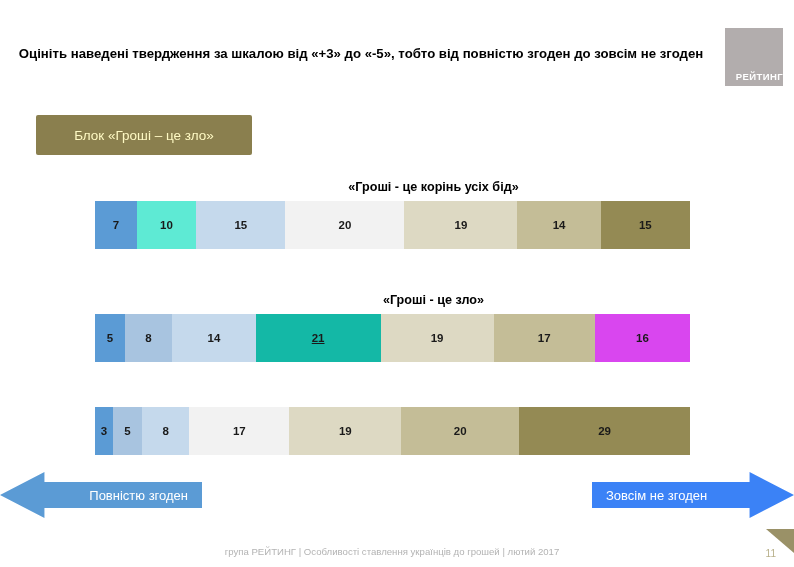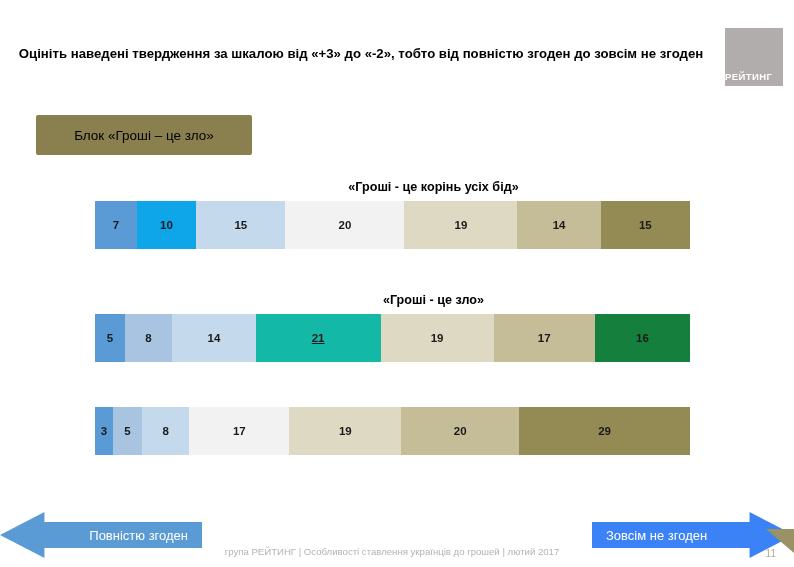--- a/index.html
+++ b/index.html
@@ -18,21 +18,21 @@
   
   .logo {
     position: absolute;
     left: 725px;
     top: 28px;
     width: 58px;
     height: 58px;
     background: #b2adad;
     display: flex;
     align-items: flex-end;
-    justify-content: flex-start;
+    justify-content: flex-end;
   }
   .logo-text {
     color: #ffffff;
     font-size: 9.5px;
     font-weight: bold;
     letter-spacing: 0.4px;
     padding-bottom: 4px;
     white-space: nowrap;
   }
 
@@ -56,21 +56,21 @@
     top: 115px;
     width: 216px;
     height: 40px;
     background: #8a7f4e;
     border-radius: 2px;
     display: flex;
     align-items: center;
     justify-content: center;
   }
   .block-label-text {
-    color: #000000;
+    color: #fef9c3;
     font-size: 13.5px;
     white-space: nowrap;
   }
 
   
   .chart {
     position: absolute;
     left: 95px;
     width: 677px;
   }
@@ -99,21 +99,21 @@
     font-size: 11.5px;
     font-weight: bold;
     color: #1a1a1a;
     box-sizing: border-box;
     overflow: hidden;
   }
 
   
   .arrow {
     position: absolute;
-    top: 512px;
+    top: 472px;
     height: 46px;
     display: flex;
     align-items: center;
     text-align: right;
   }
   .arrow-left {
     left: 0px;
     width: 202px;
     background: #5b9bd5;
     justify-content: flex-end;
@@ -165,49 +165,49 @@
     border-top: 24px solid #9a9167;
   }
 </style>
 </head>
 <body>
 
 <div class="logo">
   <span class="logo-text">РЕЙТИНГ</span>
 </div>
 
-<div class="slide-title">Оцініть наведені твердження за шкалою від «+3» до «-2», тобто від повністю згоден до зовсім не згоден</div>
+<div class="slide-title">Оцініть наведені твердження за шкалою від «+3» до «-5», тобто від повністю згоден до зовсім не згоден</div>
 
 <div class="block-label">
   <span class="block-label-text">Блок «Гроші – це зло»</span>
 </div>
 
 <div class="chart chart-1">
   <div class="chart-title">«Гроші - це корінь усіх бід»</div>
   <div class="stack-bar">
       <div class="seg" style="flex: 7 0 0px; background: rgb(91, 155, 213);">7</div>
-      <div class="seg" style="flex: 10 0 0px; background: #0ea5e9;">10</div>
+      <div class="seg" style="flex: 10 0 0px; background: #5eead4;">10</div>
       <div class="seg" style="flex: 15 0 0px; background: rgb(197, 217, 236);">15</div>
       <div class="seg" style="flex: 20 0 0px; background: rgb(242, 242, 242);">20</div>
       <div class="seg" style="flex: 19 0 0px; background: rgb(221, 217, 195);">19</div>
       <div class="seg" style="flex: 14 0 0px; background: rgb(196, 189, 151);">14</div>
       <div class="seg" style="flex: 15 0 0px; background: rgb(148, 138, 84);">15</div>
     </div>
 </div>
 
 <div class="chart chart-2">
   <div class="chart-title">«Гроші - це зло»</div>
   <div class="stack-bar">
       <div class="seg" style="flex: 5 0 0px; background: rgb(91, 155, 213);">5</div>
       <div class="seg" style="flex: 8 0 0px; background: rgb(168, 196, 224);">8</div>
       <div class="seg" style="flex: 14 0 0px; background: rgb(197, 217, 236);">14</div>
       <div class="seg" style="flex: 21 0 0px; background: #14b8a6; text-decoration: underline;">21</div>
       <div class="seg" style="flex: 19 0 0px; background: rgb(221, 217, 195);">19</div>
       <div class="seg" style="flex: 17 0 0px; background: rgb(196, 189, 151);">17</div>
-      <div class="seg" style="flex: 16 0 0px; background: #15803d;">16</div>
+      <div class="seg" style="flex: 16 0 0px; background: #d946ef;">16</div>
     </div>
 </div>
 
 <div class="chart chart-3">
   <div class="stack-bar">
       <div class="seg" style="flex: 3 0 0px; background: rgb(91, 155, 213);">3</div>
       <div class="seg" style="flex: 5 0 0px; background: rgb(168, 196, 224);">5</div>
       <div class="seg" style="flex: 8 0 0px; background: rgb(197, 217, 236);">8</div>
       <div class="seg" style="flex: 17 0 0px; background: rgb(242, 242, 242);">17</div>
       <div class="seg" style="flex: 19 0 0px; background: rgb(221, 217, 195);">19</div>

